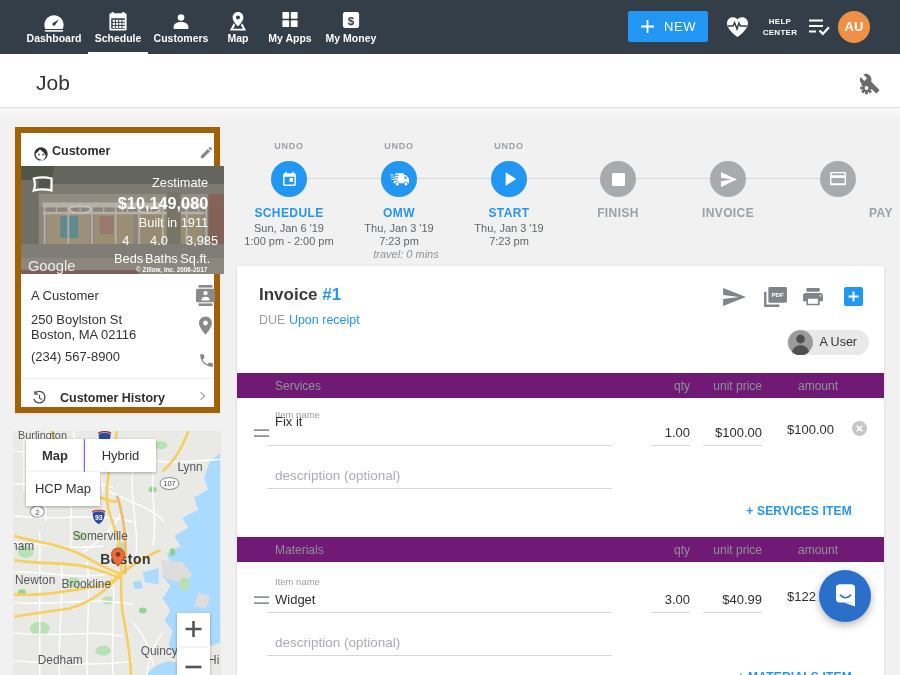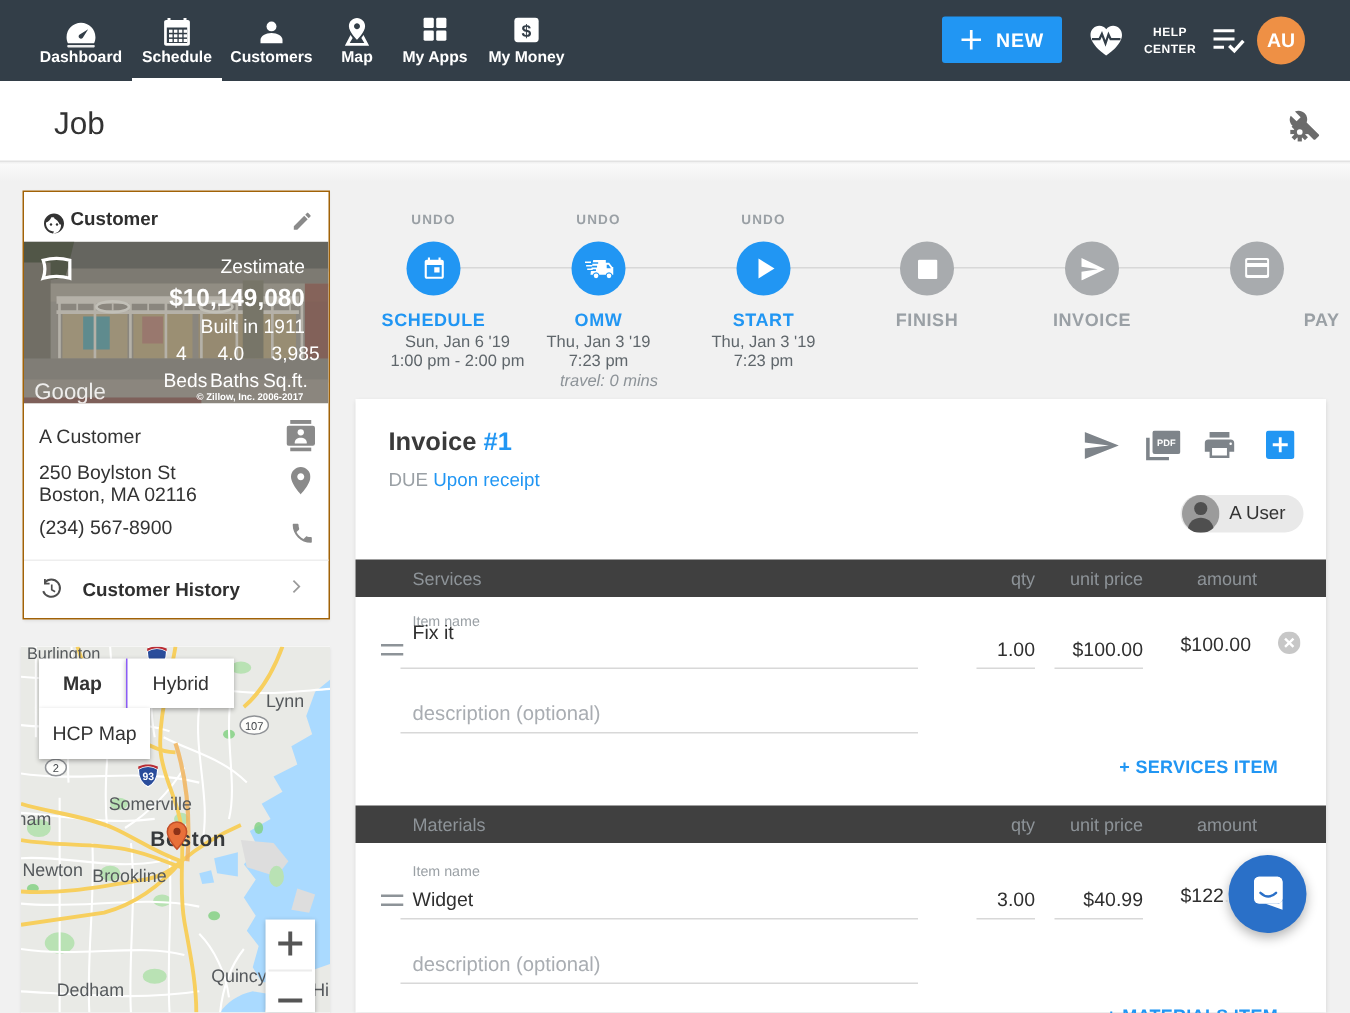--- a/index.html
+++ b/index.html
@@ -6,31 +6,31 @@
 html,body { width:900px; height:675px; overflow:hidden; font-family:"Liberation Sans", sans-serif; background:#f1f1f1; }
 #page { position:absolute; top:0; left:0; width:900px; height:675px; }
 .abs { position:absolute; }
 
 
 #nav { position:absolute; top:0; left:0; width:900px; height:54px; background:#333e48; }
 .navitem { position:absolute; top:0; height:54px; text-align:center; color:#fff; }
 .navitem .nlab { font-size:10.5px; font-weight:bold; position:absolute; bottom:10px; left:0; right:0; letter-spacing:0; }
 .navitem svg { position:absolute; top:11px; left:50%; transform:translateX(-50%); }
 #tab-underline { position:absolute; left:88px; top:52px; width:60px; height:2px; background:#fff; }
-#newbtn { position:absolute; left:628px; top:11px; width:80px; height:31px; background:#2196f3; border-radius:2px; color:#fff; font-size:13px; font-weight:bold; text-align:center; line-height:31px; letter-spacing:0.5px; }
+#newbtn { position:absolute; left:628px; top:11px; width:80px; height:31px; background:#2196f3; border-radius:2px; color:#fff; font-size:13px; font-weight:normal; text-align:center; line-height:31px; letter-spacing:0.5px; }
 #helpcenter { position:absolute; left:757px; top:16px; width:46px; color:#fff; font-size:8px; font-weight:bold; text-align:center; line-height:11px; letter-spacing:0.3px; }
 #avatar { position:absolute; left:838px; top:11px; width:32px; height:32px; border-radius:50%; background:#ee9045; color:#fff; font-size:13px; font-weight:bold; text-align:center; line-height:32px; }
 
 
 #jobbar { position:absolute; top:54px; left:0; width:900px; height:54px; background:#fff; border-bottom:1px solid #e2e2e2; }
 #jobbar h1 { position:absolute; left:36px; top:17px; font-size:21px; font-weight:normal; color:#333; }
 #shadow { position:absolute; top:109px; left:0; width:900px; height:12px; background:linear-gradient(#fafafa,#f1f1f1); }
 
 
-.card { position:absolute; background:#fff; border:1px solid #a16207; box-shadow:0 1px 2px rgba(0,0,0,.08); }
+.card { position:absolute; background:#fff; border:6px solid #a16207; box-shadow:0 1px 2px rgba(0,0,0,.08); }
 #custcard { left:15px; top:127px; width:205px; height:286px; }
 #custhead { position:absolute; top:0; left:0; right:0; height:33px; }
 #custhead .t { position:absolute; left:31px; top:11px; font-size:12.5px; font-weight:bold; color:#2f2f2f; }
 #photo { position:absolute; top:33px; left:0; width:203px; height:108px; overflow:hidden; }
 #custbody { position:absolute; top:141px; left:0; right:0; }
 .crow { position:absolute; left:10px; right:14px; color:#333; font-size:13px; }
 #histrow { position:absolute; left:0; right:0; top:245px; height:40px; border-top:1px solid #eee; }
 
 
 #mapcard { left:14px; top:431px; width:206px; height:244px; overflow:hidden; border:none; }
@@ -46,21 +46,21 @@
 .blue { color:#2196f3; } .grey { color:#9aa0a5; }
 .tl-circ.blue { background:#2196f3; } .tl-circ.grey2 { background:#a8abae; }
 
 
 #invcard { left:237px; top:266px; width:647px; height:409px; border:none; box-shadow:0 1px 3px rgba(0,0,0,.12); }
 #invtitle { position:absolute; left:22px; top:19px; font-size:17px; color:#3a3a3a; font-weight:bold; }
 #invtitle span { color:#2196f3; font-weight:bold; }
 #due { position:absolute; left:22px; top:47px; font-size:12.5px; color:#9aa0a5; }
 #due b { color:#2196f3; font-weight:normal; }
 #userchip { position:absolute; right:15px; top:64px; height:25px; background:#e9e9e9; border-radius:13px; font-size:12.5px; color:#333; padding:0 12px 0 32px; line-height:25px; }
-.secbar { position:absolute; left:0; width:647px; height:25px; background:#404040; color:#8d9398; font-size:12px; }
+.secbar { position:absolute; left:0; width:647px; height:25px; background:#701a75; color:#8d9398; font-size:12px; }
 .secbar .sn { position:absolute; left:38px; top:6px; }
 .colh { position:absolute; top:6px; }
 .iname { position:absolute; font-size:9.5px; color:#9aa0a5; }
 .ival { position:absolute; font-size:13px; color:#2f2f2f; }
 .iline { position:absolute; border-bottom:1px solid #d8d8d8; }
 .addlink { position:absolute; right:32px; font-size:12px; font-weight:bold; color:#2196f3; letter-spacing:0.2px; }
 
 
 #chat { position:absolute; left:819px; top:570px; width:52px; height:52px; border-radius:50%; background:#2a70c8; box-shadow:0 3px 8px rgba(0,0,0,.3), 0 0 0 3px rgba(255,255,255,.9); }
 </style>
@@ -381,21 +381,21 @@
         </svg></div>
   <div class="tl-circ grey2" style="left:601px;"><svg width="17" height="14" viewBox="0 0 24 20" fill="#fff" style="margin:11px 9.5px;">
           <path d="M22 0H2C.9 0 0 .9 0 2v16c0 1.1.9 2 2 2h20c1.1 0 2-.9 2-2V2c0-1.1-.9-2-2-2zm-1 17H3c-.6 0-1-.4-1-1V9h20v7c0 .6-.4 1-1 1zM22 5H2V3c0-.6.4-1 1-1h18c.6 0 1 .4 1 1v2z" transform="scale(0.95)"></path>
         </svg></div>
   <div class="tl-lab blue" style="left:52px;">SCHEDULE</div>
   <div class="tl-lab blue" style="left:162px;">OMW</div>
   <div class="tl-lab blue" style="left:272px;">START</div>
   <div class="tl-lab grey" style="left:381px;">FINISH</div>
   <div class="tl-lab grey" style="left:491px;">INVOICE</div>
   <div class="tl-lab grey" style="left:601px;text-align:right;">PAY</div>
-  <div class="tl-date" style="left:68px;top:92px;">Sun, Jan 6 '19<br>1:00 pm - 2:00 pm</div>
+  <div class="tl-date" style="left:52px;top:92px;">Sun, Jan 6 '19<br>1:00 pm - 2:00 pm</div>
   <div class="tl-date" style="left:162px;top:92px;">Thu, Jan 3 '19<br>7:23 pm<br><i style="font-size:11px;color:#8d9398;padding-left:14px;">travel: 0 mins</i></div>
   <div class="tl-date" style="left:272px;top:92px;">Thu, Jan 3 '19<br>7:23 pm</div>
 </div>
 
 <div class="card" id="invcard">
   <div id="invtitle">Invoice <span>#1</span></div>
   <div id="due">DUE <b>Upon receipt</b></div>
   <svg class="abs" style="left:486px;top:22px;" width="23" height="18" viewBox="0 0 24 19" fill="#7e848a">
         <path d="M0 0l24 9.5L0 19l0-7.4L17 9.5 0 7.4z"></path>
       </svg>

